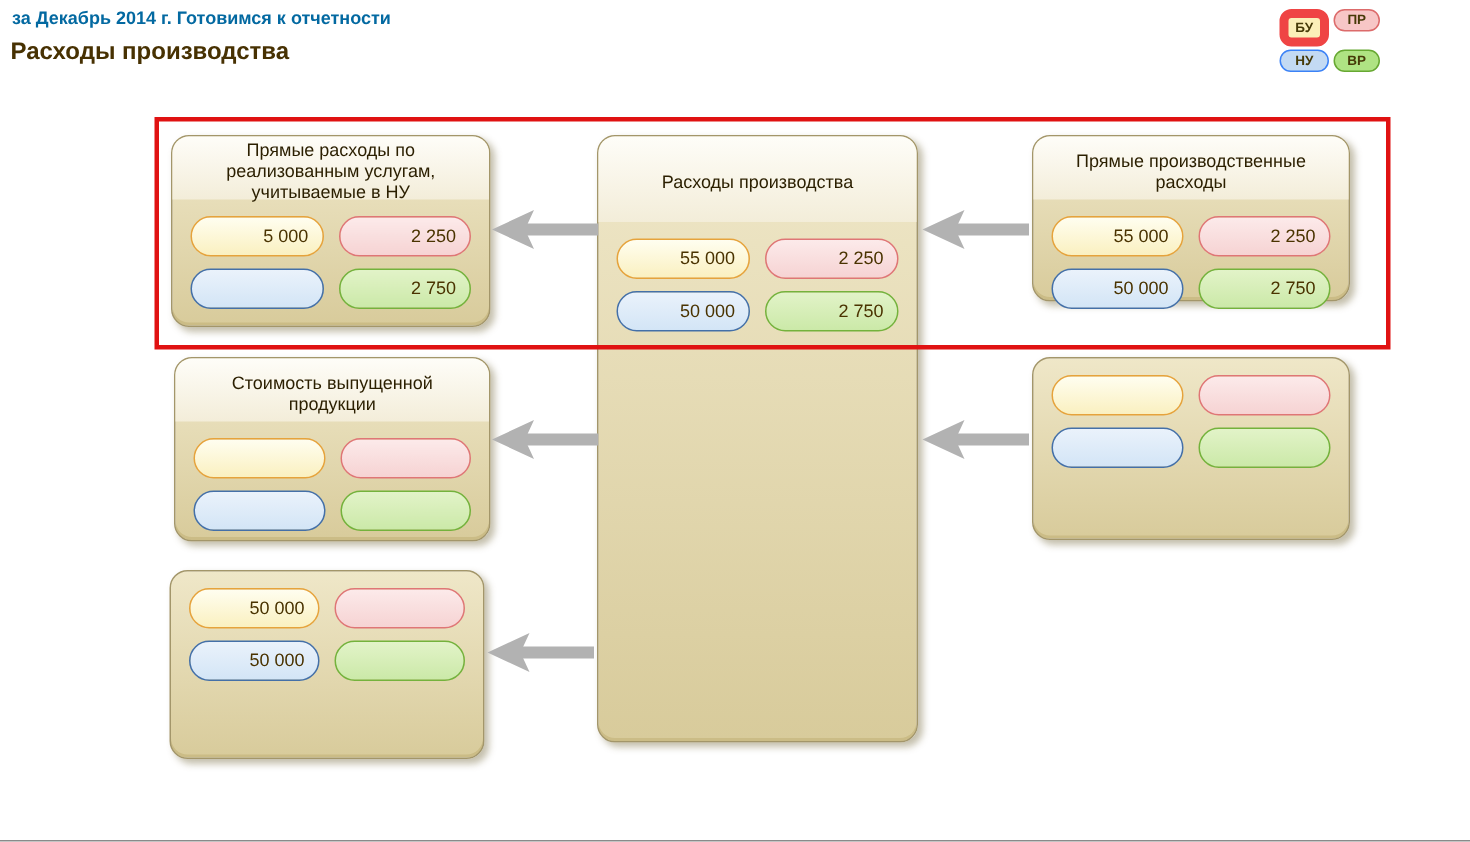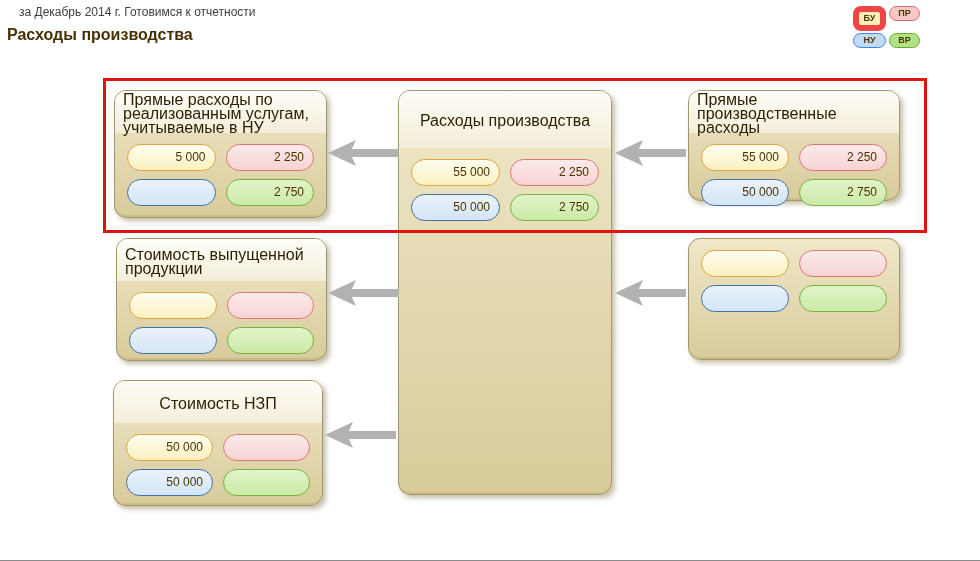--- a/index.html
+++ b/index.html
@@ -7,23 +7,24 @@
     width:980px;height:561px;
     background:#ffffff;
     font-family:"Liberation Sans", sans-serif;
     position:relative;
     overflow:hidden;
   }
   .screen{position:absolute;inset:0;border-bottom:1px solid #8a8a8a;}
 
   
   .period-line{
-    position:absolute;left:19px;top:5px;
-    font-size:12px;color:#404040;
+    position:absolute;left:8px;top:5px;
+    font-size:12px;color:#0369a1;
     white-space:nowrap;
+    font-weight:bold;
   }
   .page-title{
     position:absolute;left:7px;top:26px;
     font-size:16px;font-weight:bold;color:#473102;
     white-space:nowrap;
   }
 
   
   .legend{
     position:absolute;top:6px;right:60px;
@@ -48,21 +49,22 @@
     border-radius:12px;
     background:linear-gradient(#efe7c8, #d8cb9b);
     box-shadow:3px 3px 5px rgba(125,112,70,.45), inset 0 -2px 0 #cbbc86;
     box-sizing:border-box;
   }
   .node-title{
     height:42px;
     border-radius:11px 11px 0 0;
     background:linear-gradient(#fefdf8, #f3edd9);
     display:flex;align-items:center;justify-content:center;
-    font-size:16px;line-height:14px;color:#2b1f00;
+    text-align:center;
+    font-size:12px;line-height:14px;color:#2b1f00;
     padding:3px 8px 0;box-sizing:border-box;
   }
   .node.tall .node-title{height:57px;}
   .node-pills{
     display:grid;
     grid-template-columns:1fr 1fr;
     grid-gap:8px 10px;
     padding:11px 12px 0;
   }
   .pill{
@@ -149,21 +151,20 @@
   <div class="node" style="left:688px;top:238px;width:212px;height:122px;">
     <div class="node-pills">
       <div class="pill bu"></div>
       <div class="pill pr"></div>
       <div class="pill nu"></div>
       <div class="pill vr"></div>
     </div>
   </div>
 
   <div class="node" style="left:113px;top:380px;width:210px;height:126px;">
-    <div class="node-title">Стоимость НЗП</div>
     <div class="node-pills">
       <div class="pill bu">50 000</div>
       <div class="pill pr"></div>
       <div class="pill nu">50 000</div>
       <div class="pill vr"></div>
     </div>
   </div>
 
   <div class="arrow" style="left:327px;top:138px;">
     <svg width="72" height="30" viewBox="0 0 72 30">

